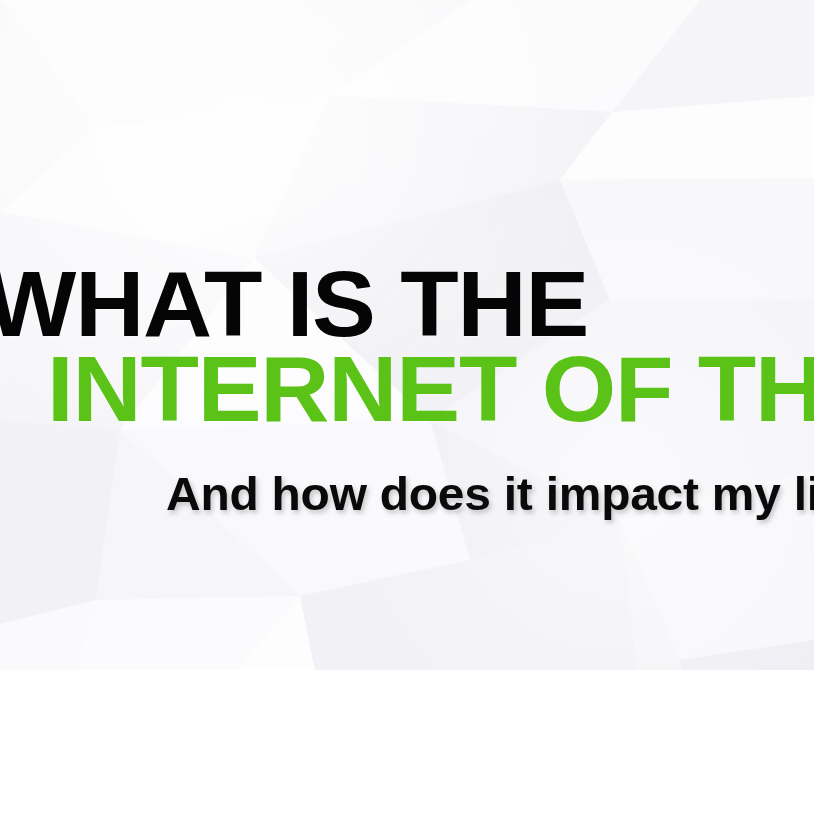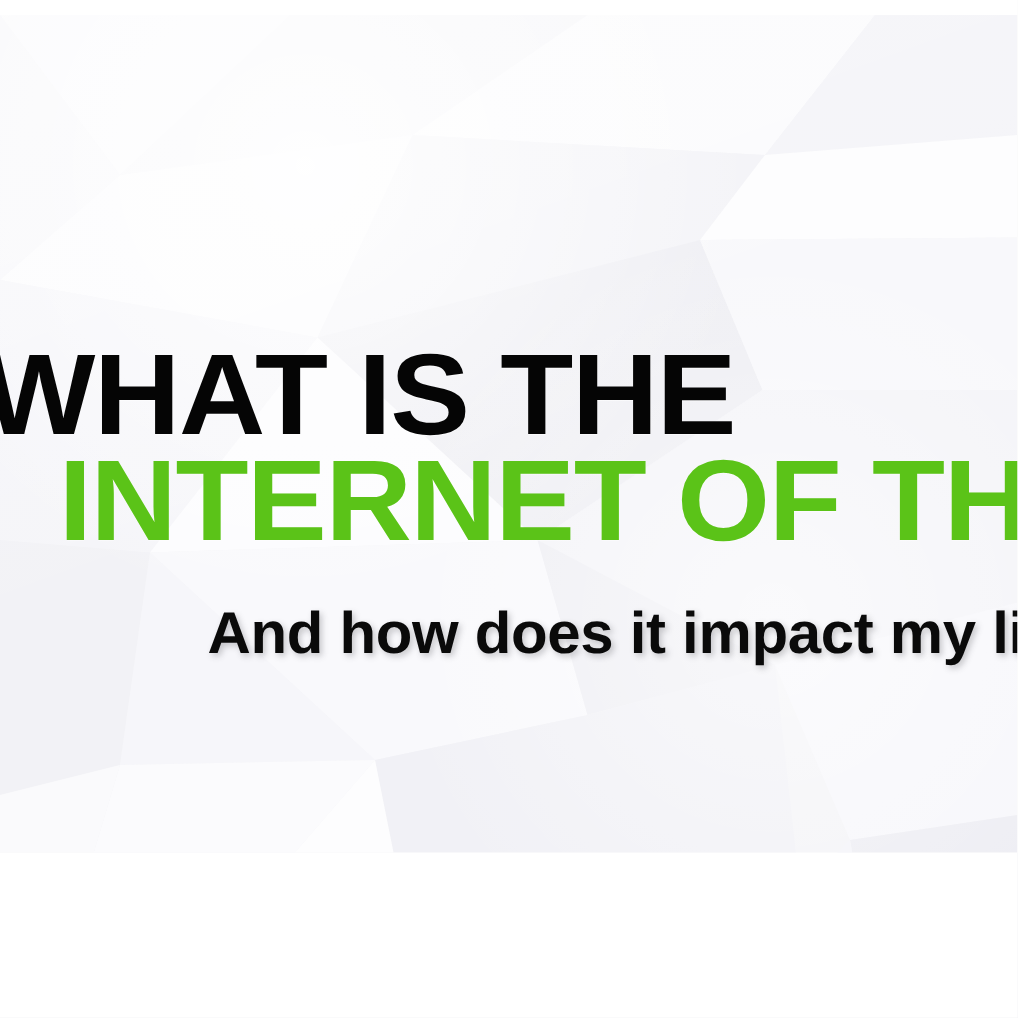--- a/index.html
+++ b/index.html
@@ -8,21 +8,20 @@
     padding: 0;
     background: #ffffff;
   }
   #stage {
     position: relative;
     width: 814px;
     height: 670px;
     overflow: hidden;
     background: #f6f6f8;
     font-family: "Liberation Sans", sans-serif;
-    margin-top: 12px;
   }
 
   
   #bg-poly {
     position: absolute;
     inset: 0;
     width: 814px;
     height: 814px;
     display: block;
   }

